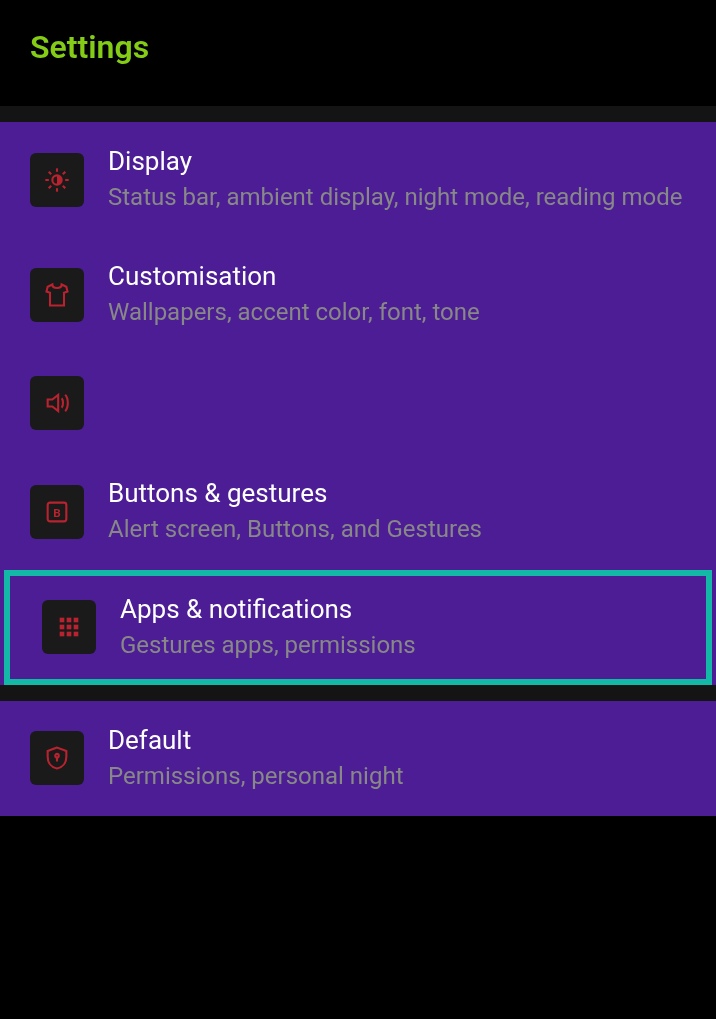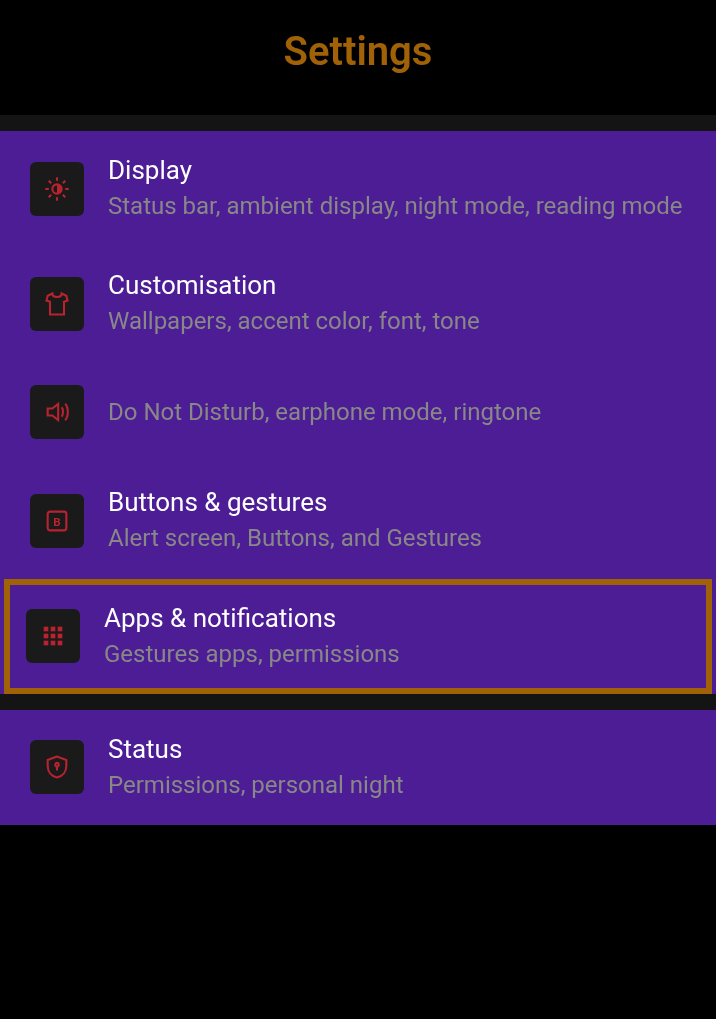--- a/index.html
+++ b/index.html
@@ -12,42 +12,41 @@
     height: 1019px;
     background: #000000;
     font-family: -apple-system, BlinkMacSystemFont, 'Segoe UI', Roboto, sans-serif;
     color: #ffffff;
     overflow: hidden;
   }
   .header {
     padding: 28px 30px 40px 30px;
   }
   .header-title {
-    font-size: 40px;
+    font-size: 32px;
     font-weight: 600;
-    color: #a16207;
-    text-align: center;
+    color: #84cc16;
   }
   .divider {
     height: 16px;
     background: #141414;
     width: 100%;
   }
   .section {
     background: #4c1d95;
   }
   .list-item {
     display: flex;
     align-items: center;
     padding: 24px 30px;
     cursor: pointer;
   }
   .list-item.highlighted {
-    border: 6px solid #a16207;
-    padding: 18px 16px;
+    border: 6px solid #14b8a6;
+    padding: 18px 32px;
     margin: 0 4px;
   }
   .icon-box {
     width: 54px;
     height: 54px;
     background: #1a1a1a;
     border-radius: 6px;
     display: flex;
     align-items: center;
     justify-content: center;
@@ -127,21 +126,20 @@
 
   <div class="list-item">
     <div class="icon-box">
       <svg viewBox="0 0 24 24">
         <path class="accent-stroke" d="M4 9 L4 15 L8 15 L13 19 L13 5 L8 9 Z"></path>
         <path class="accent-stroke" d="M16 8 C17.5 9.5 17.5 14.5 16 16"></path>
         <path class="accent-stroke" d="M19 5 C22 8 22 16 19 19"></path>
       </svg>
     </div>
     <div class="item-text">
-      <div class="item-subtitle">Do Not Disturb, earphone mode, ringtone</div>
     </div>
   </div>
 
   <div class="list-item">
     <div class="icon-box">
       <svg viewBox="0 0 24 24">
         <rect class="accent-stroke" x="4" y="4" width="16" height="16" rx="2"></rect>
         <text x="12" y="16" text-anchor="middle" class="accent-fill" font-size="10" font-weight="bold">B</text>
       </svg>
     </div>
@@ -180,18 +178,18 @@
 
   <div class="list-item">
     <div class="icon-box">
       <svg viewBox="0 0 24 24">
         <path class="accent-stroke" d="M12 3 L4 6 L4 11 C4 16 7 20 12 21 C17 20 20 16 20 11 L20 6 Z"></path>
         <circle class="accent-stroke" cx="12" cy="10" r="1.5"></circle>
         <line class="accent-stroke" x1="12" y1="11.5" x2="12" y2="15"></line>
       </svg>
     </div>
     <div class="item-text">
-      <div class="item-title">Status</div>
+      <div class="item-title">Default</div>
       <div class="item-subtitle">Permissions, personal night</div>
     </div>
   </div>
 
 </div>
 
 </body></html>

